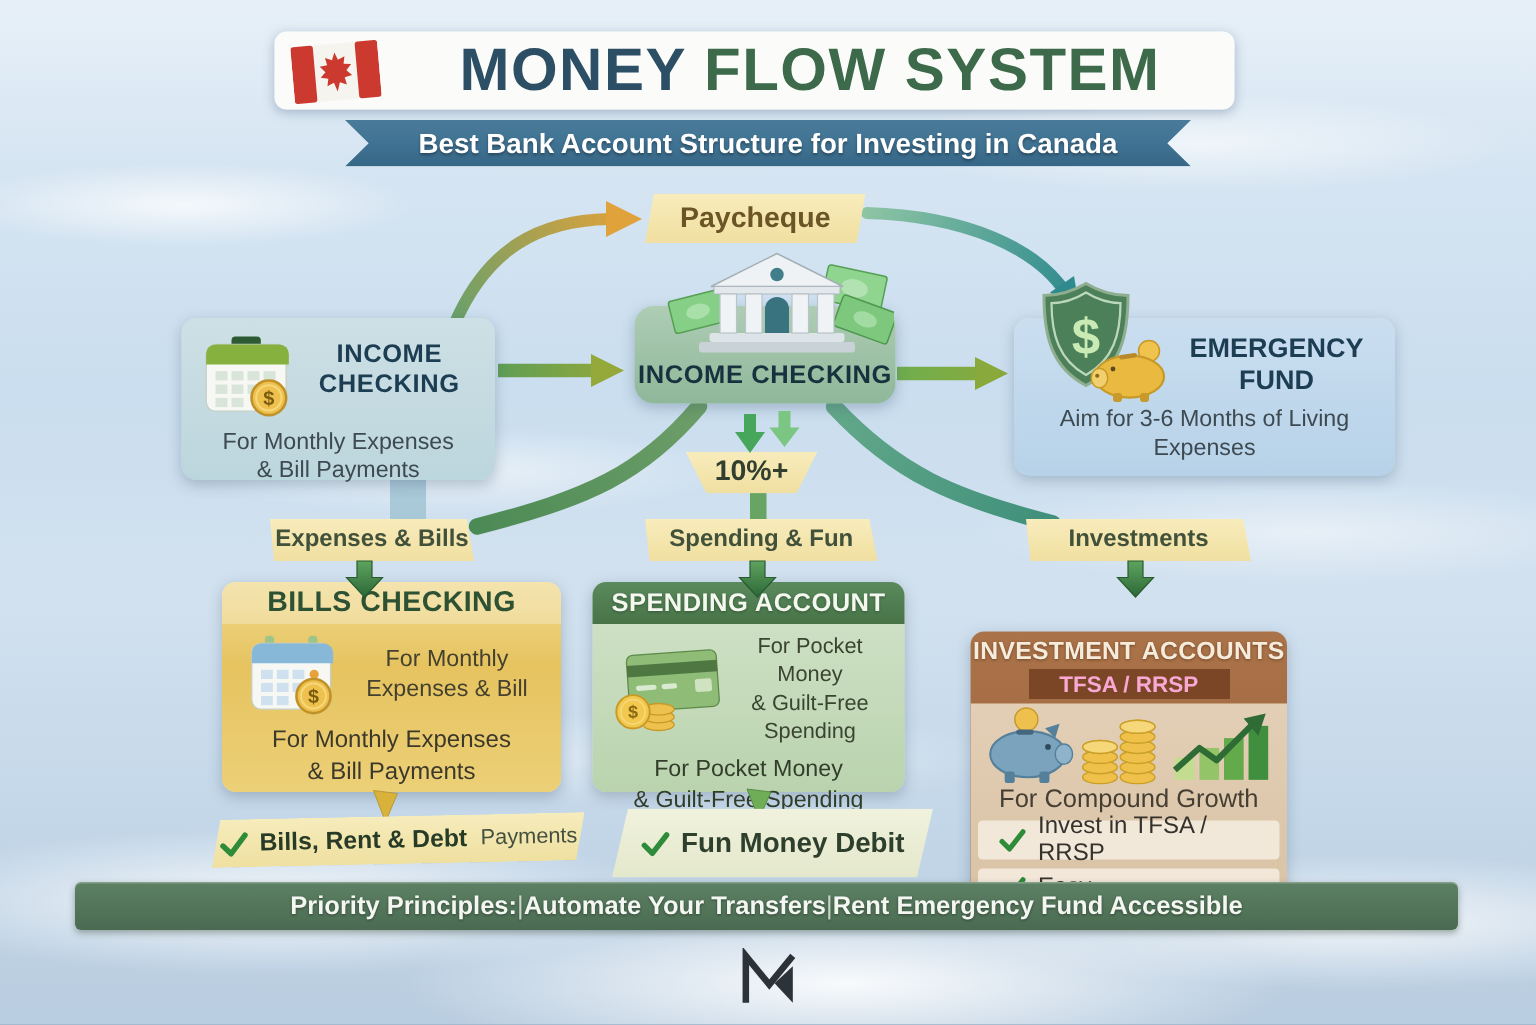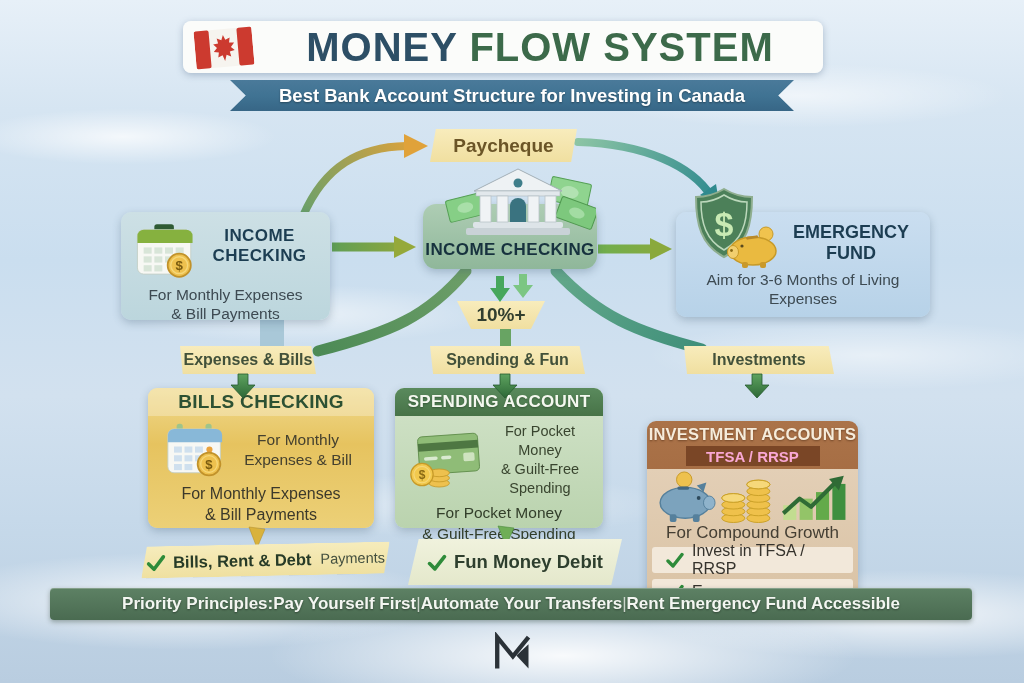--- a/index.html
+++ b/index.html
@@ -423,21 +423,20 @@
     <polygon points="500,374 510,374 510,385 517,385 505,398 493,385 500,385" fill="url(#gBA)" stroke="#275c30" stroke-width=".8"></polygon>
     <polygon points="752,374 762,374 762,385 769,385 757,398 745,385 752,385" fill="url(#gBA)" stroke="#275c30" stroke-width=".8"></polygon>
     <polygon points="496,276 504,276 504,288 510,288 500,302 490,288 496,288" fill="#46a75c"></polygon>
     <polygon points="519,274 527,274 527,285 533,285 523,298 513,285 519,285" fill="#7cc683"></polygon>
     <polygon points="249,527 265,529 257,548" fill="#d9b23c" stroke="#b8942c" stroke-width=".6"></polygon>
     <polygon points="498,526 514,528 506,546" fill="#6fae57" stroke="#4c8a3e" stroke-width=".6"></polygon>
   </svg>
 
   <div class="abs principles">
     <span>Priority Principles:</span>
-    <span>Pay Yourself First</span>
     <span class="sep">|</span>
     <span>Automate Your Transfers</span>
     <span class="sep">|</span>
     <span>Rent Emergency Fund Accessible</span>
   </div>
 
   <div class="abs brand">
     <svg width="40" height="40" viewBox="0 0 46 46">
       <polyline points="6,42 6,6 24,28 42,6" stroke="#2b3238" stroke-width="5" fill="none"></polyline>
       <polygon points="42,14 42,42 28,27" fill="#2b3238"></polygon>

